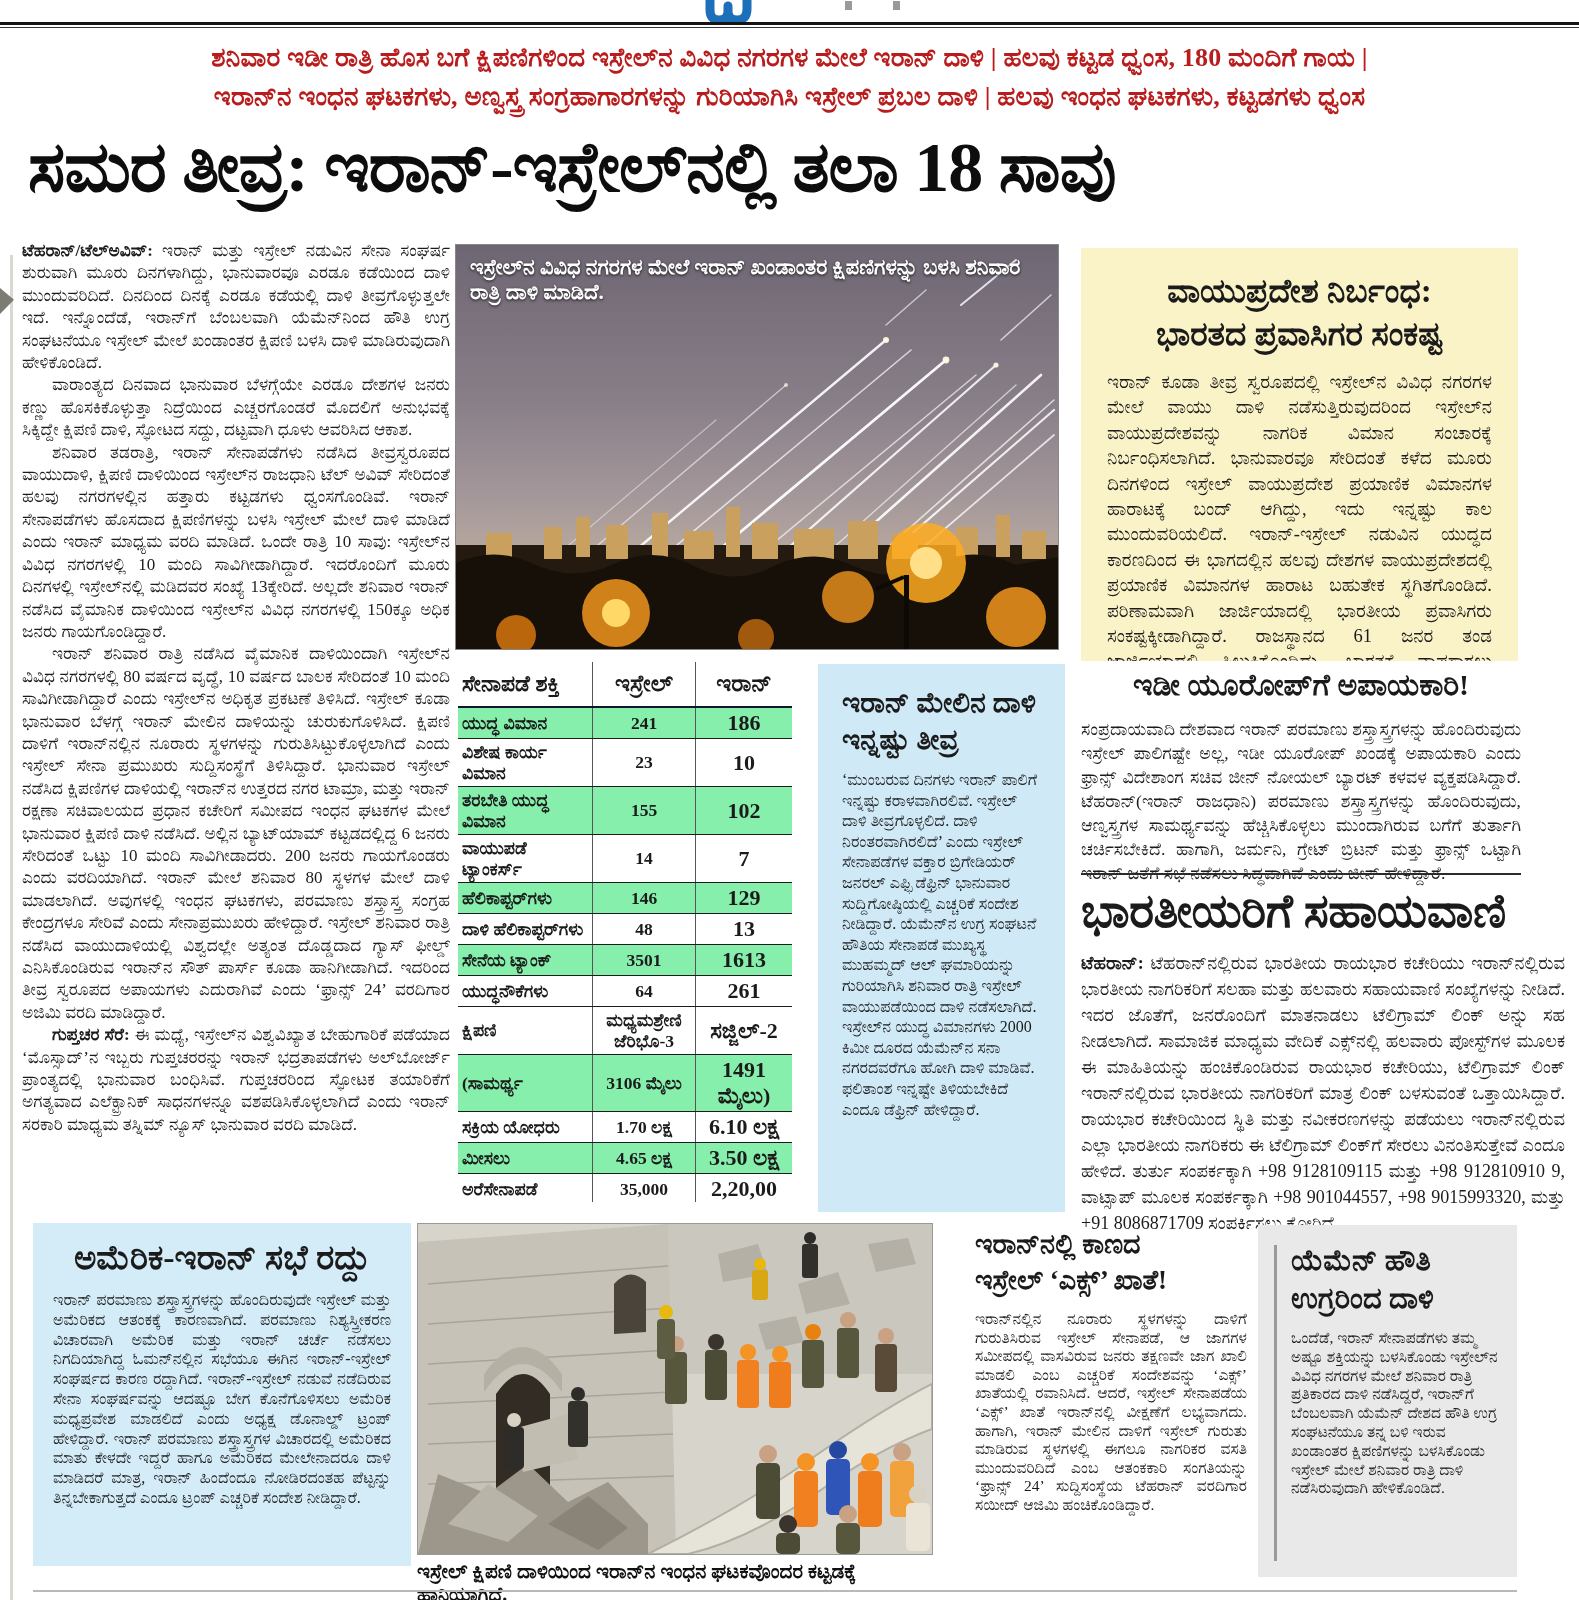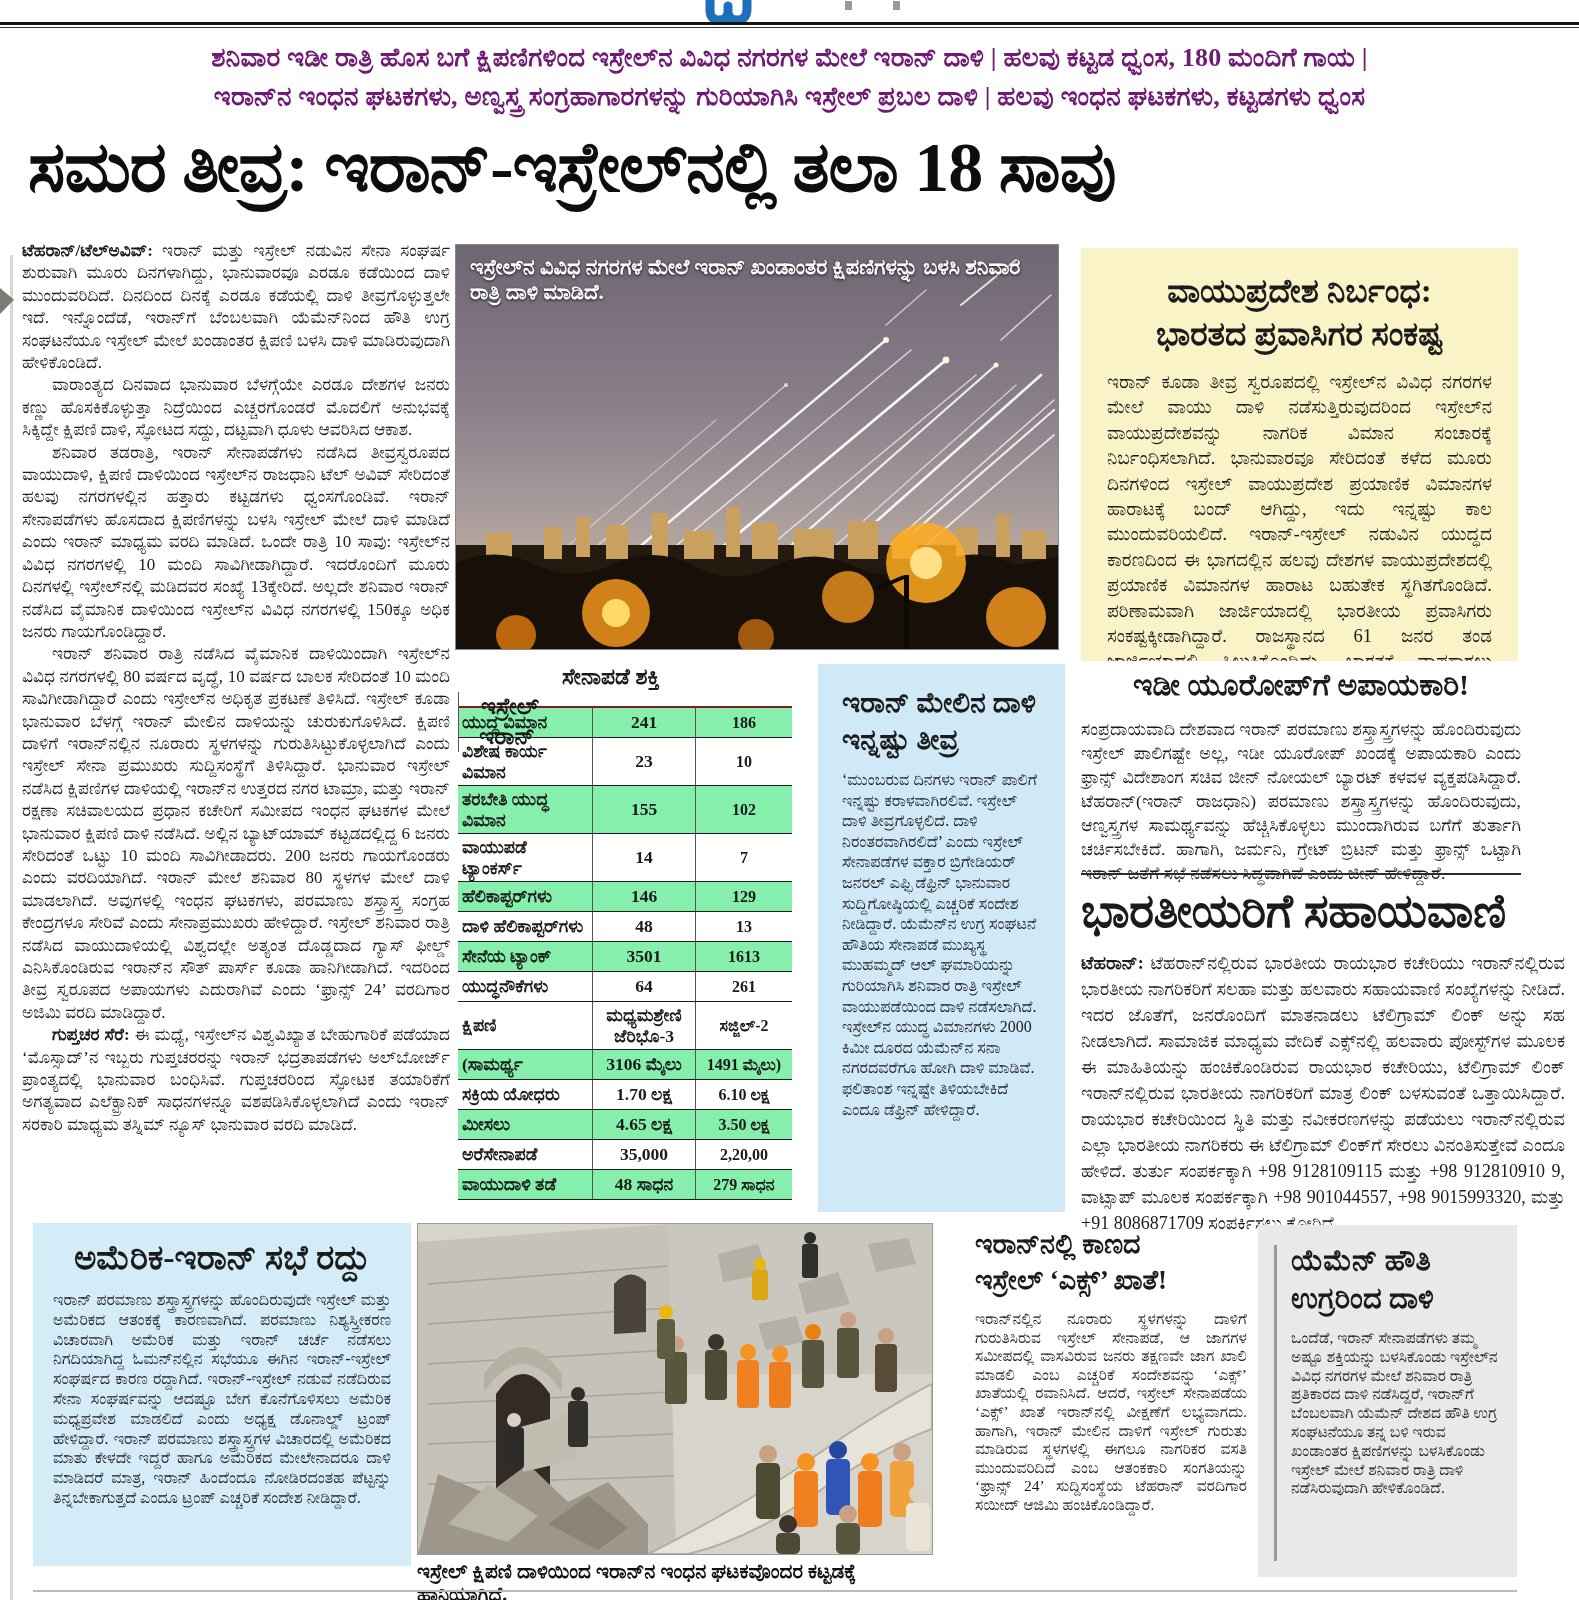--- a/index.html
+++ b/index.html
@@ -5,48 +5,48 @@
   html,body{margin:0;padding:0;background:#ffffff;}
   #page{position:relative;width:1579px;height:1600px;background:#fff;overflow:hidden;
         font-family:"Liberation Serif","DejaVu Serif",serif;color:#1b1b1b;}
   .abs{position:absolute;}
   
   #dbl-rule-a{left:0;top:22px;width:1579px;height:3px;background:#151515;}
   #dbl-rule-b{left:0;top:27px;width:1579px;height:1px;background:#333;}
   .tickmark{width:7px;height:9px;background:#9a9a9a;top:1px;}
   
   #topbar{left:40px;top:38px;width:1499px;text-align:center;font-size:26px;line-height:39px;
-          font-weight:600;color:#701a75;letter-spacing:.2px;}
+          font-weight:600;color:#b91c1c;letter-spacing:.2px;}
   
   #headline{left:28px;top:118px;width:1528px;font-size:70px;line-height:100px;font-weight:800;
             color:#0d0d0d;letter-spacing:-1px;white-space:nowrap;overflow:hidden;}
   
   #left-col{left:22px;top:240px;width:428px;height:958px;overflow:hidden;text-align:justify;
             font-size:17px;line-height:22.4px;}
   #left-col p{margin:0;text-indent:30px;}
   #left-col p.first{text-indent:0;}
   .lead-bold{font-weight:700;}
   
   #main-photo{left:455px;top:244px;width:602px;height:404px;background:linear-gradient(#6e6673 0%,#887e88 38%,#a3979a 62%,#bfae9f 82%,#8a6f52 100%);
               overflow:hidden;border:1px solid #888;}
   #main-photo-caption{left:14px;top:10px;width:574px;color:#ffffff;font-size:21px;font-weight:600;
                       text-shadow:0 1px 3px rgba(0,0,0,.8);}
   
   #strength-table{left:458px;top:662px;width:334px;height:540px;overflow:hidden;background:#fff;}
   .trow,#table-head{display:flex;border-bottom:1.6px solid #1c1c1c;align-items:center;}
-  #table-head{border-bottom:2px solid #7f1d1d;height:44px;font-weight:700;flex-direction:column;}
+  #table-head{border-bottom:2px solid #0f172a;height:44px;font-weight:700;}
   .trow{min-height:29px;}
   .trow.tall{min-height:47px;}
   .trow.hl{background:#86efac;}
   .tcell,.hcell{padding:2px 4px;box-sizing:border-box;}
   .c0,.h0{width:134px;font-size:17.5px;font-weight:600;}
   .c1,.h1{width:103px;text-align:center;border-left:1.4px solid #555;align-self:stretch;
           display:flex;align-items:center;justify-content:center;font-size:17.5px;font-weight:700;}
   .c2,.h2{width:97px;text-align:center;border-left:1.4px solid #555;align-self:stretch;
-          display:flex;align-items:center;justify-content:center;font-size:16px;font-weight:700;}
+          display:flex;align-items:center;justify-content:center;font-size:22px;font-weight:700;}
   .h0{font-size:22px;} .h1,.h2{font-size:23px;}
   
   #attack-box{left:818px;top:664px;width:247px;height:548px;background:#cfe9f6;box-sizing:border-box;
               padding:20px 24px;overflow:hidden;}
   #attack-box .box-title{font-size:28px;line-height:37px;font-weight:800;margin-bottom:12px;}
   #attack-box .box-body{font-size:16px;line-height:20.6px;text-align:left;}
   
   #airspace-box{left:1081px;top:248px;width:437px;height:413px;background:#fbf3c8;box-sizing:border-box;
                 padding:22px 26px 0 26px;overflow:hidden;}
   #airspace-box .box-title{text-align:center;font-size:33px;line-height:43px;font-weight:800;margin-bottom:14px;}

